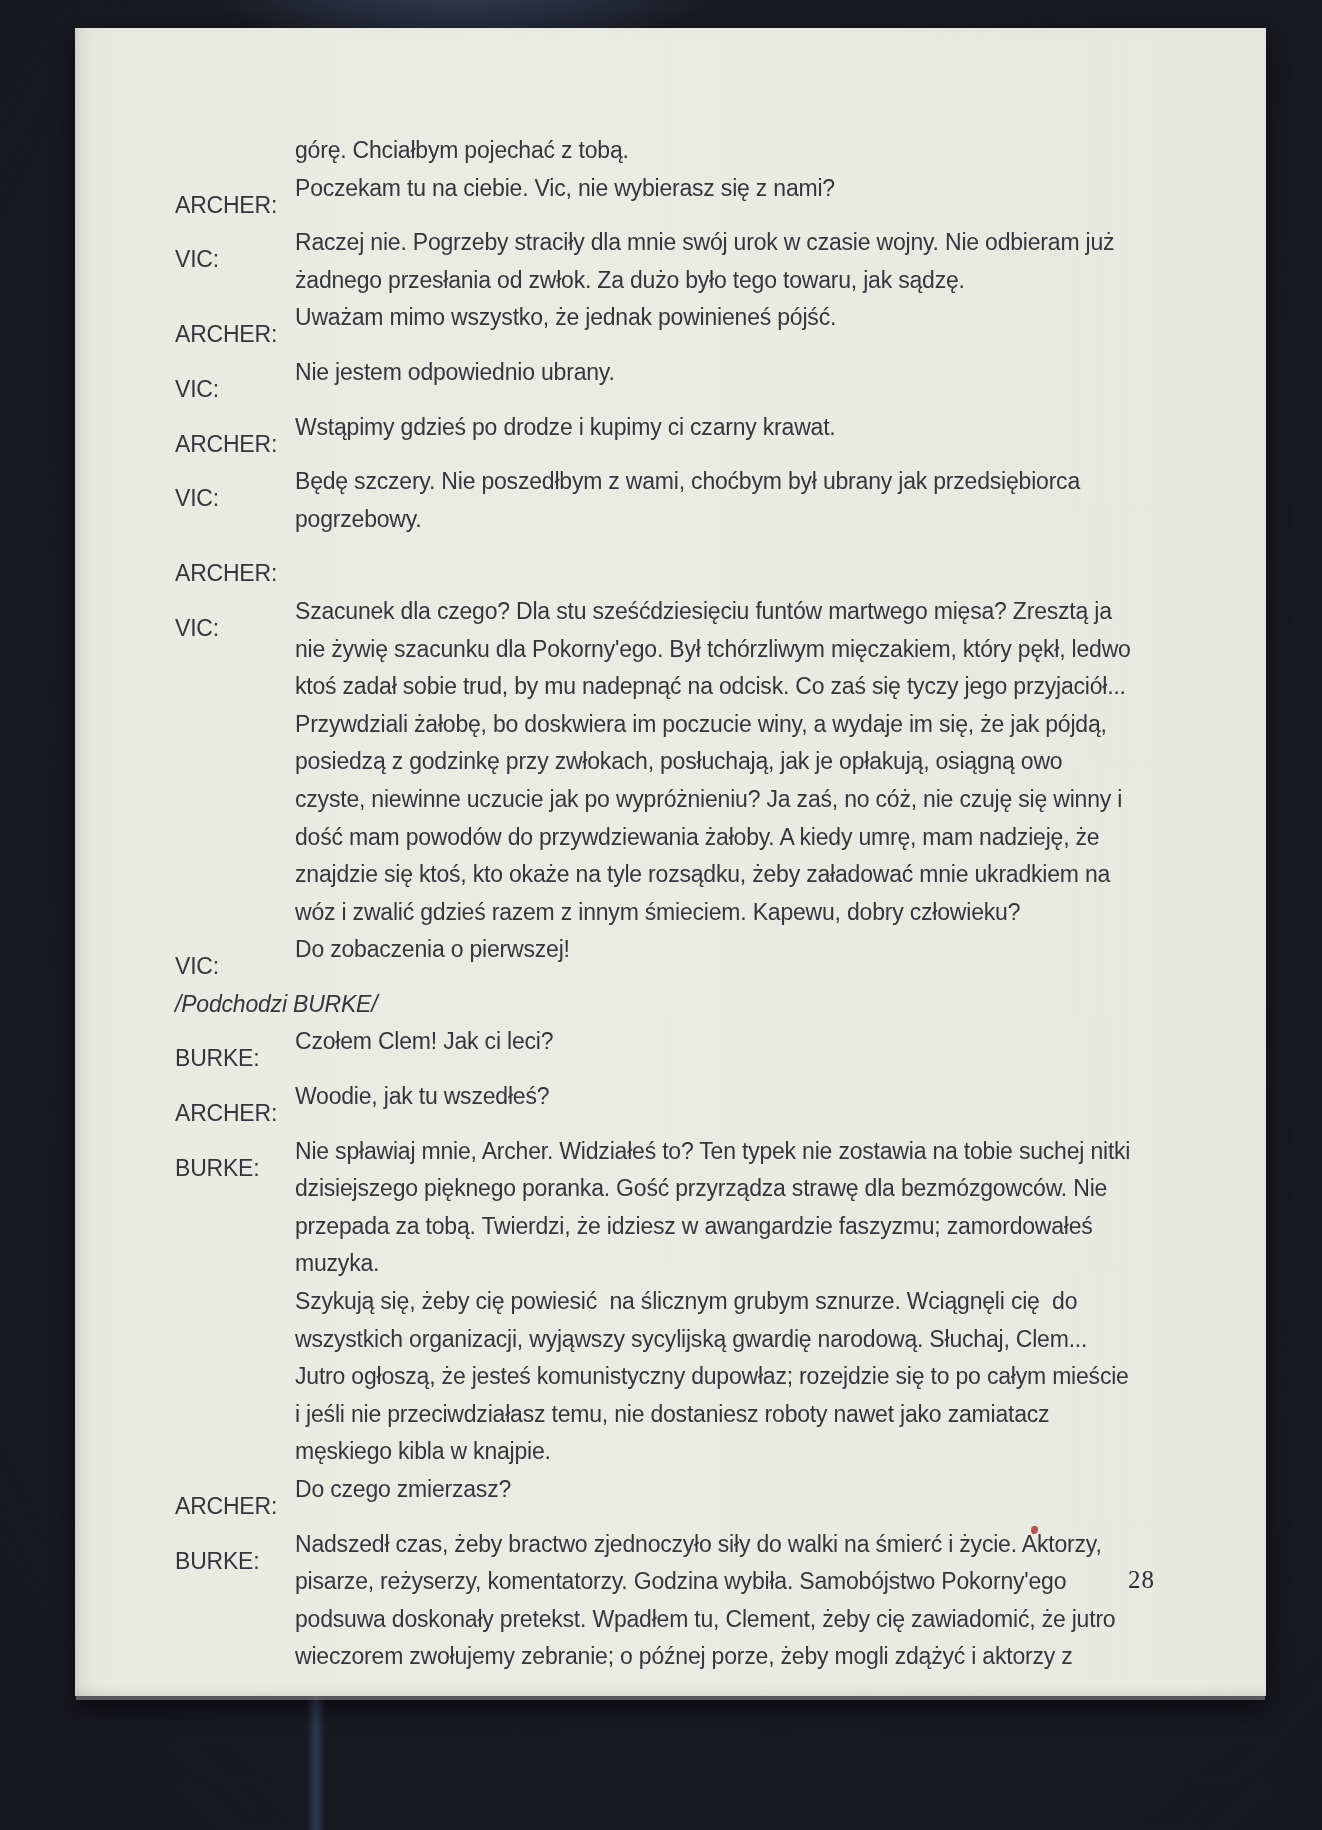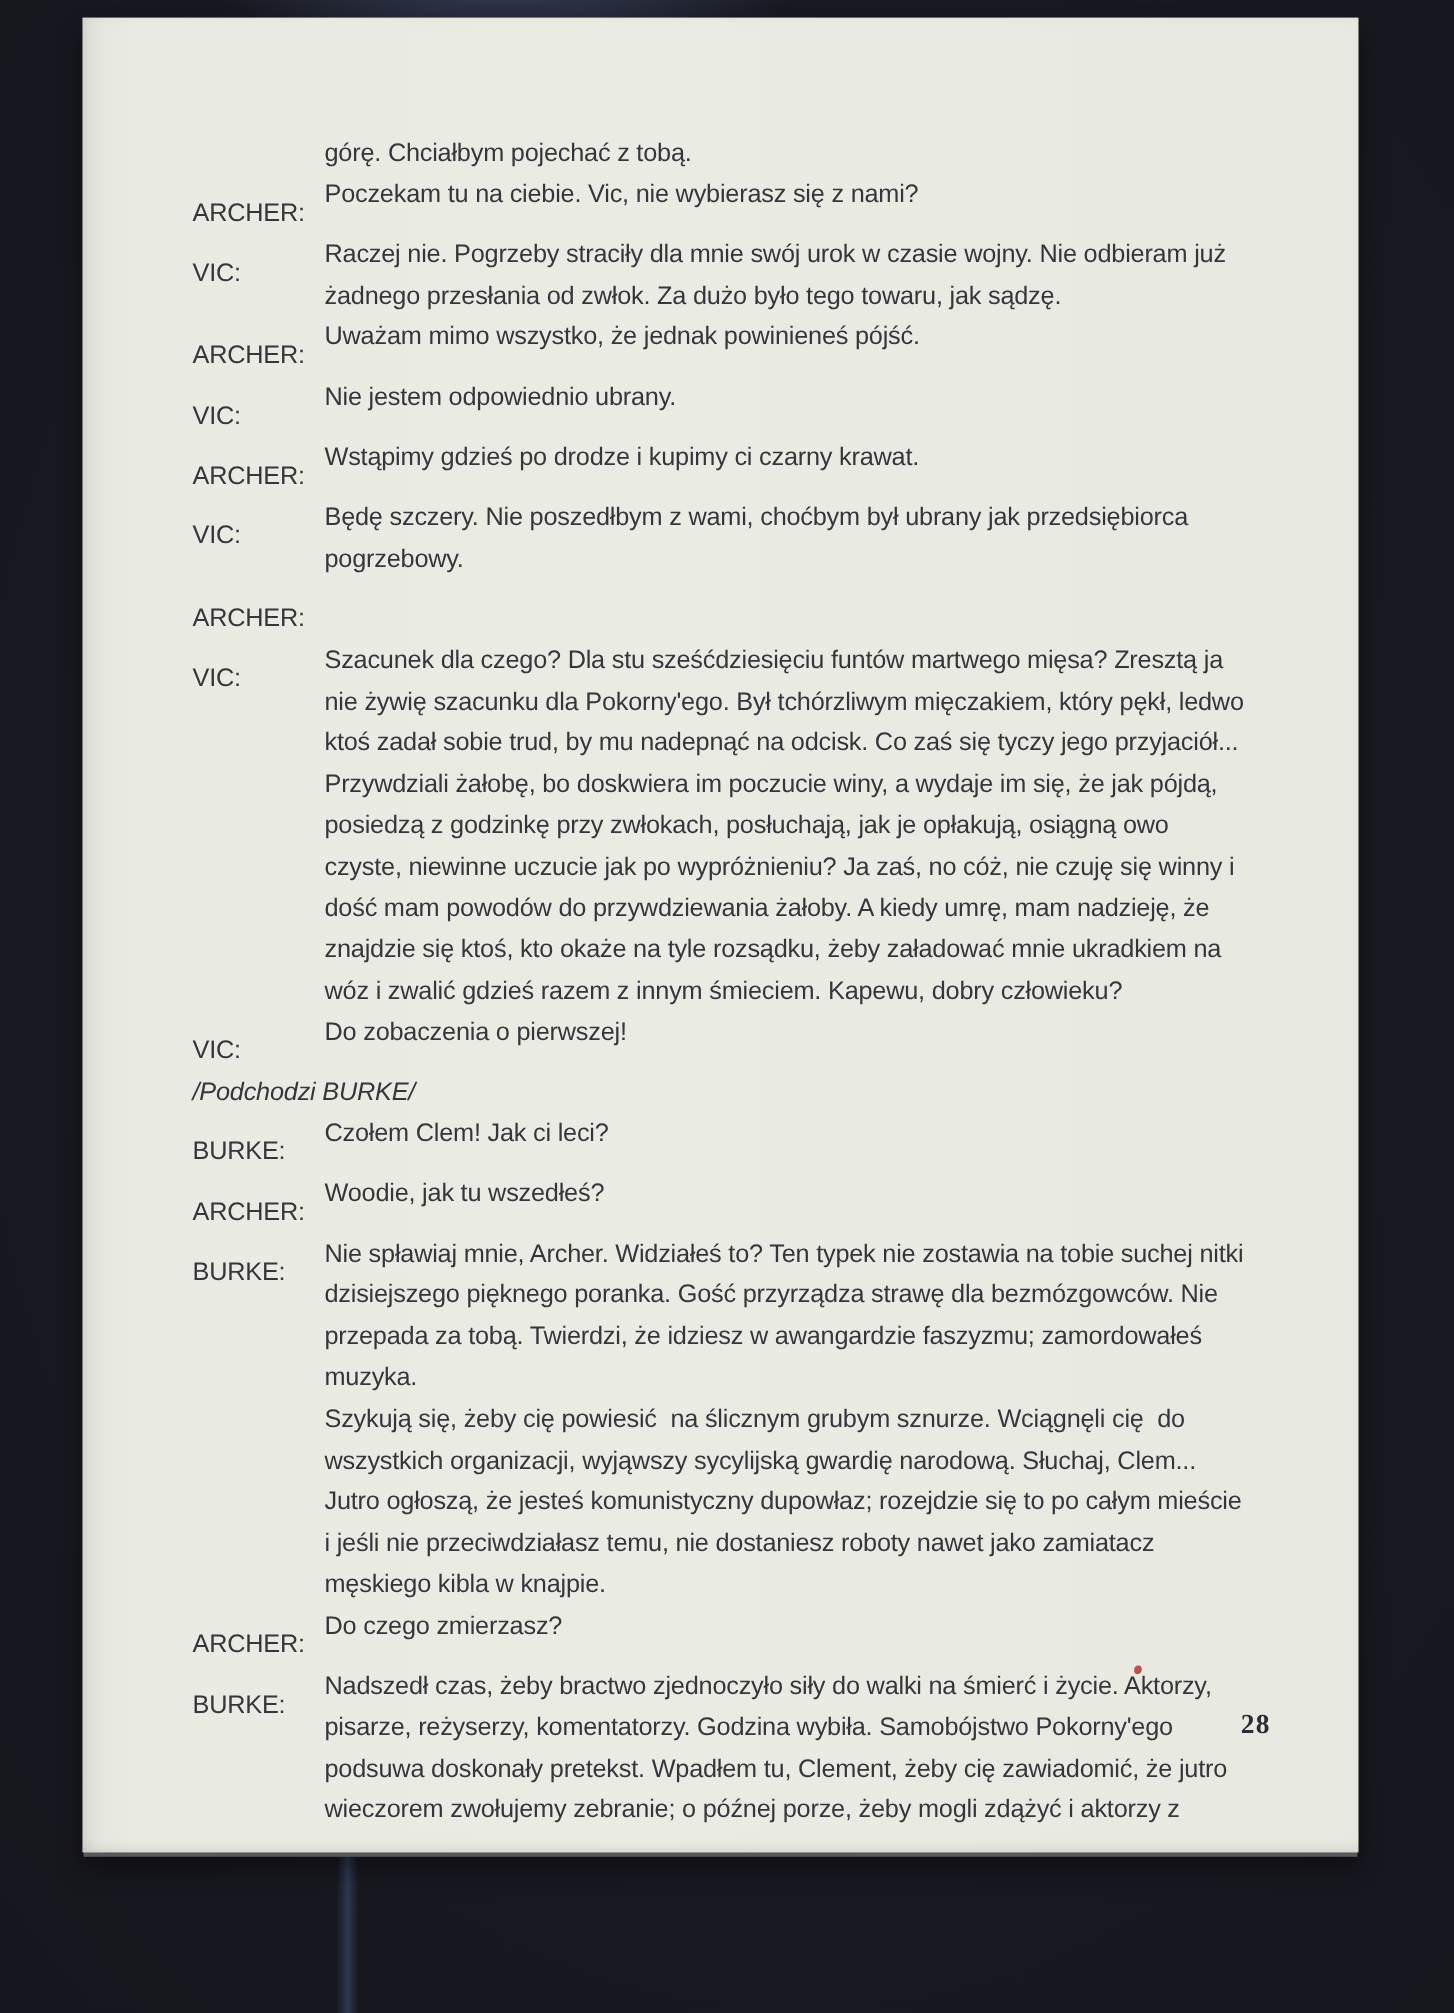--- a/index.html
+++ b/index.html
@@ -16,43 +16,44 @@
     position: absolute; left: 180px; top: -30px; width: 560px; height: 90px;
     background: radial-gradient(ellipse at 50% 0%, rgba(95,118,170,0.45), rgba(95,118,170,0) 70%);
     pointer-events: none;
   }
   .backdrop-streak-bottom {
     position: absolute; left: 306px; top: 1688px; width: 20px; height: 142px;
     background: linear-gradient(90deg, rgba(80,110,170,0) 0%, rgba(88,118,175,0.35) 50%, rgba(80,110,170,0) 100%);
     pointer-events: none;
   }
   .paper {
-    position: absolute; left: 75px; top: 16px; width: 1160px; height: 1668px;
+    position: absolute; left: 75px; top: 28px; width: 1160px; height: 1668px;
     background: linear-gradient(90deg, #e3e5dd 0px, #e9ebe3 45px, #eaece4 520px, #e7e9e1 1175px);
     box-shadow:
       0 5px 0 -1px rgba(150,150,152,0.55),
       0 14px 22px rgba(0,0,0,0.45),
       inset 0 -8px 14px -8px rgba(0,0,0,0.12),
       inset 10px 0 18px -10px rgba(0,0,0,0.14);
+    padding-left: 31px;
   }
   .script {
     position: absolute; left: 100px; top: 104px; width: 1020px;
     color: #35353c;
     font-size: 23px;
     line-height: 37.6px;
     letter-spacing: -0.2px;
   }
   .row { display: grid; grid-template-columns: 120px 900px; }
   .speaker { white-space: pre; margin-top: 17px; }
   .lines { white-space: pre; }
   .stage { font-style: italic; white-space: pre; }
   .pagenum {
     position: absolute; left: 1053px; top: 1538px;
     font-family: "Liberation Serif", serif;
-    font-size: 25px; color: #2c2c34; letter-spacing: 1px; font-weight: bold;
+    font-size: 25px; color: #2c2c34; letter-spacing: 1px;
   }
   .red-dot {
     position: absolute; left: 956px; top: 1498px; width: 7px; height: 8px;
     background: #b23a30; border-radius: 50% 40% 55% 45%; opacity: 0.85;
   }
 </style>
 </head>
 <body>
 
 <div class="backdrop-glow-top"></div>

